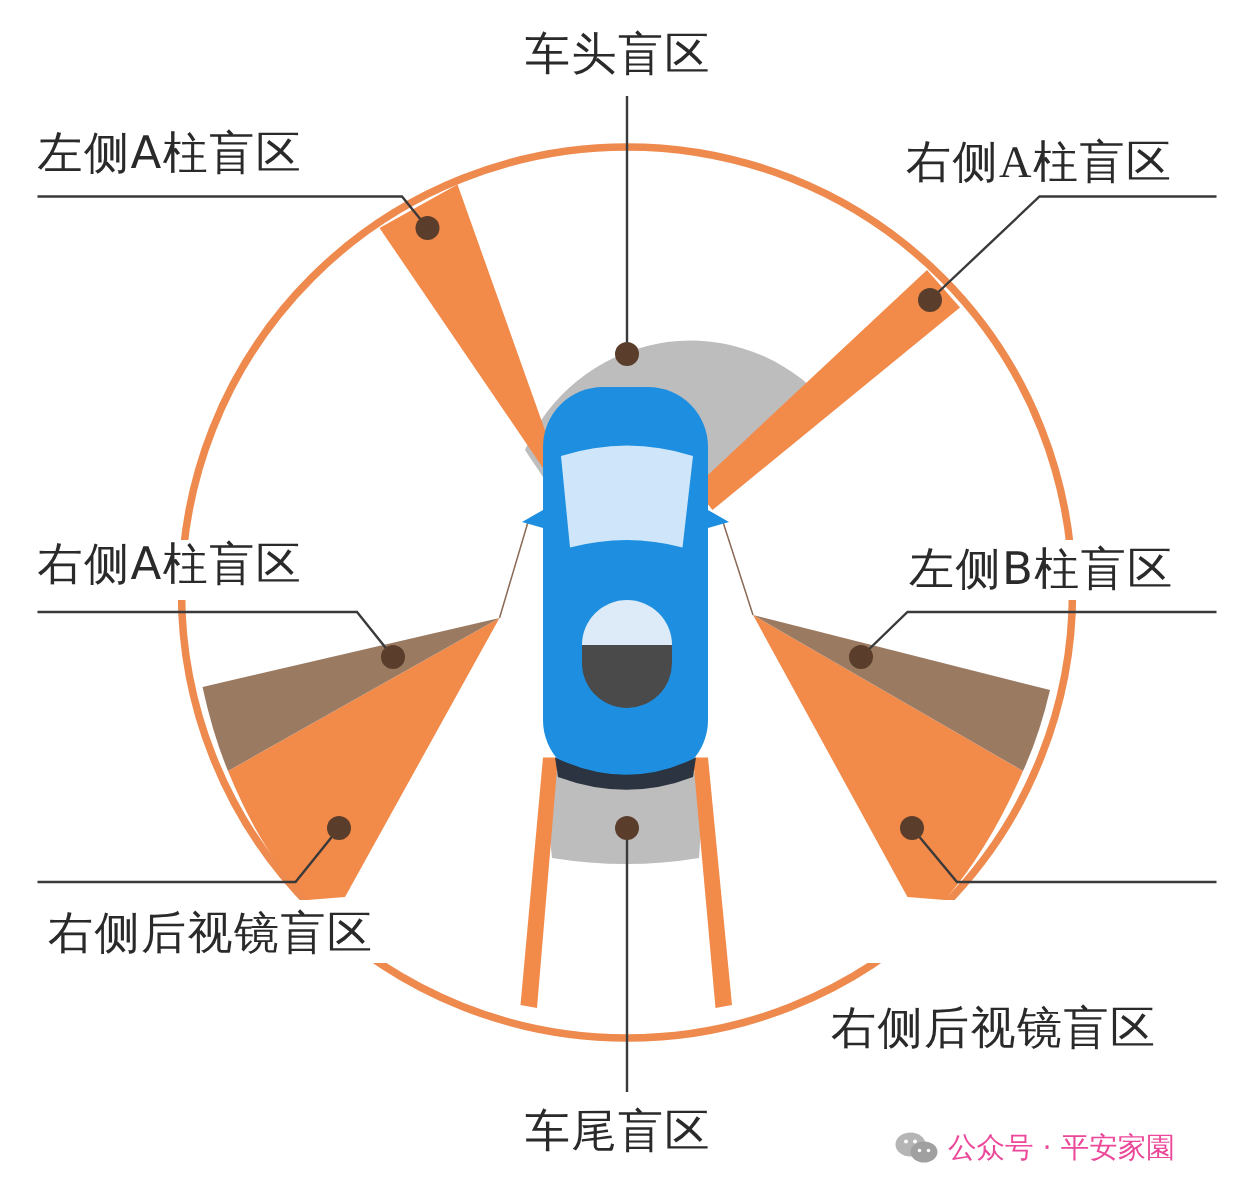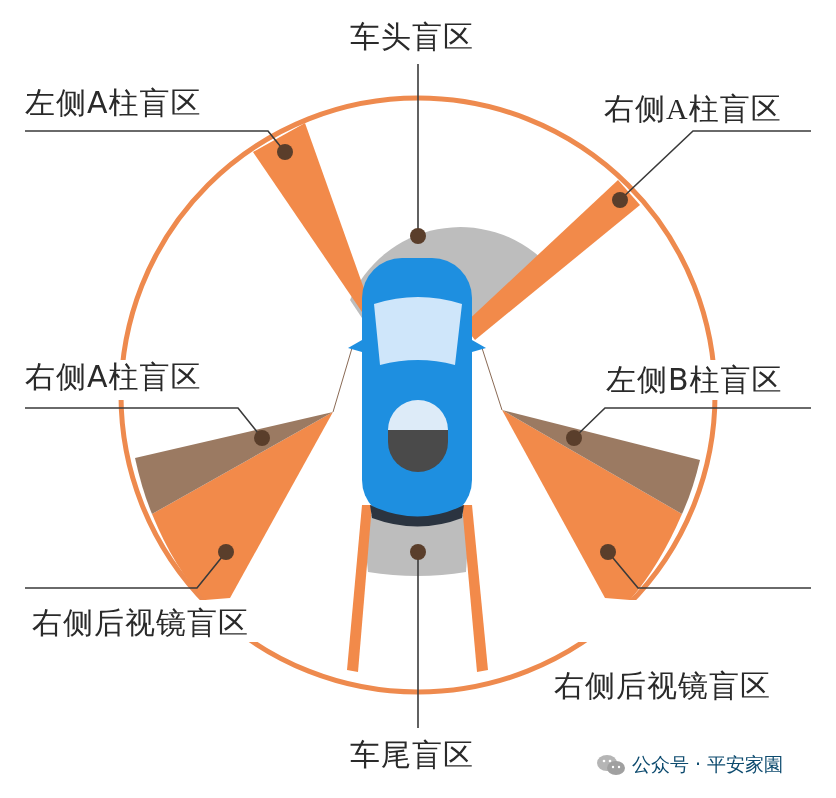--- a/index.html
+++ b/index.html
@@ -1,21 +1,21 @@
 <!DOCTYPE html>
 <html><head>
 <meta charset="utf-8">
 <style>
   html, body { margin: 0; padding: 0; background: #ffffff; }
   body { width: 836px; height: 798px; position: relative; overflow: hidden;
          font-family: "DejaVu Sans", "Liberation Sans", sans-serif; }
   svg { position: absolute; left: 0; top: 0; }
   .label { position: absolute; font-size: 30px; color: #2a2a2a; letter-spacing: 1px;
            white-space: nowrap; line-height: 1; }
-  .wm { position: absolute; left: 596px; top: 752px; font-size: 19px; color: #0c4a6e;
+  .wm { position: absolute; left: 596px; top: 752px; font-size: 19px; color: #ec4899;
         display: flex; align-items: center; gap: 6px; }
 </style>
 </head>
 <body>
 
 <svg width="836" height="798" viewBox="0 0 836 798">
 
   <circle cx="418" cy="395" r="297" fill="none" stroke="#EE8A4E" stroke-width="5"></circle>
 
   <path d="M350,300 A120,120 0 0 1 545,262 L470,330 L370,330 Z" fill="#BDBDBD"></path>

